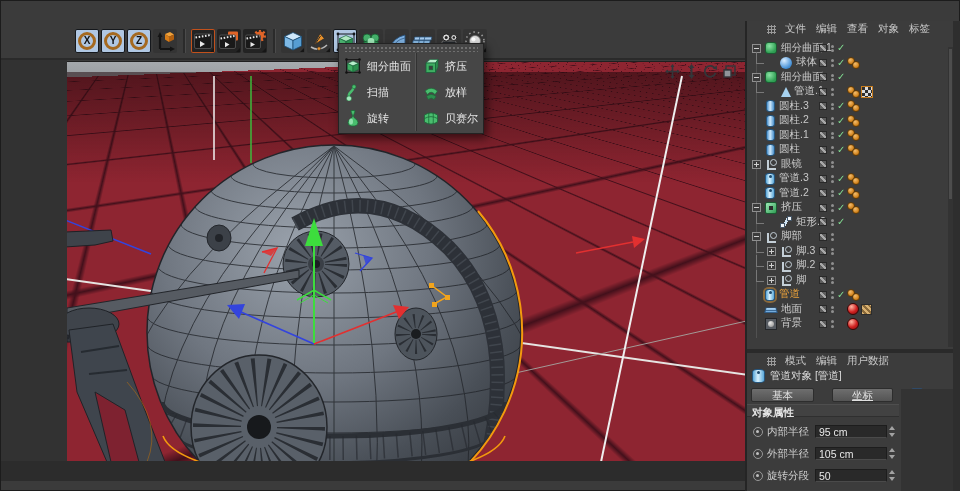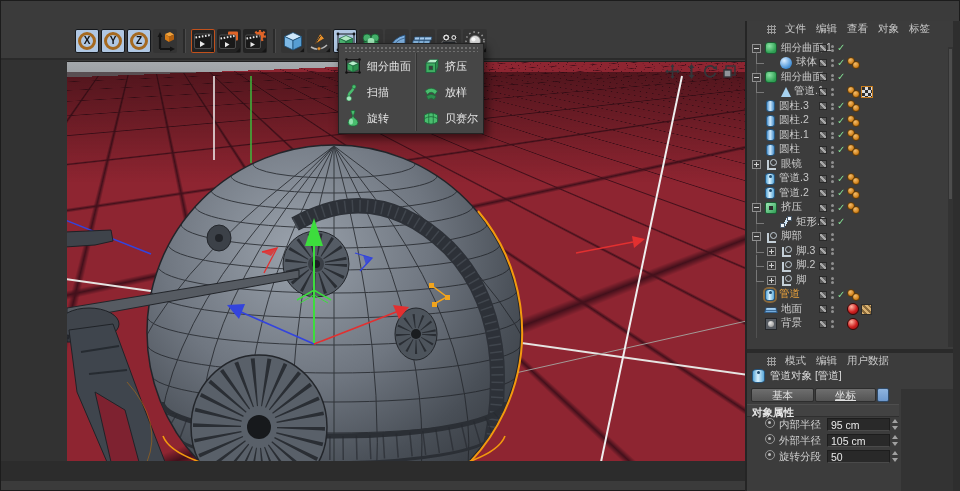--- a/index.html
+++ b/index.html
@@ -98,26 +98,26 @@
 
   .om-scroll{position:absolute;right:0;top:26px;width:5px;height:300px;background:#333}
   .om-scroll i{display:block;margin:2px 1px;width:3px;height:150px;background:#4d4d4d}
 
   .panel-sep{height:4px;background:#2a2a2a;margin-top:2px}
 
   #am{position:relative}
   .am-title{display:flex;align-items:flex-start;gap:5px;height:17px;padding:0 5px;color:#dcdcdc}
   .am-obj-icon{width:13px;height:14px;background:linear-gradient(90deg,#5aa7d8,#d9f1fc 45%,#5aa7d8);border-radius:5px/3px;border:1px solid #26567e;position:relative}
   .am-obj-icon::after{content:"";position:absolute;left:4px;top:1px;width:3px;height:3px;border-radius:50%;background:#1d4a6e}
-  .tabs{display:flex;gap:1px;padding:2px 4px;height:18px}
+  .tabs{display:flex;gap:18px;padding:2px 4px;height:18px}
   .tab{background:linear-gradient(#6e6e6e,#545454);border:1px solid #2d2d2d;border-radius:2px;color:#e0e0e0;font-size:10.5px;text-align:center;height:14px;line-height:12px}
   .tab.partial{background:linear-gradient(#8fb4de,#6d98cc);border-color:#2f4a68}
   .am-dark{position:absolute;left:154px;top:36px;width:52px;height:110px;background:#333}
   .sec-head{height:13px;padding:1px 5px;color:#e6e6e6;font-weight:bold;background:#424242;border-top:1px solid #4e4e4e;border-bottom:1px solid #2f2f2f}
-  .prop-row{display:flex;height:15px;padding-left:18px;margin-top:1px}
+  .prop-row{display:flex;align-items:center;height:15px;padding-left:6px;margin-top:7px}
   .radio{width:10px;height:10px;border:1.5px solid #989898;border-radius:50%;position:relative;flex:none;margin-right:4px}
   .radio::after{content:"";position:absolute;left:2px;top:2px;width:3px;height:3px;border-radius:50%;background:#c0c0c0}
   .prop-label{width:48px;flex:none;color:#cfcfcf}
   .vbox{width:72px;height:13px;background:#292929;border:1px solid #1d1d1d;border-bottom-color:#4a4a4a;color:#e8e8e8;font-size:10.5px;line-height:12px;padding:0 3px;position:relative}
   .stepper{width:9px;height:13px;margin-left:1px;position:relative}
   .stepper::before{content:"";position:absolute;left:1px;top:1px;border-left:3.5px solid transparent;border-right:3.5px solid transparent;border-bottom:4px solid #a2a2a2}
   .stepper::after{content:"";position:absolute;left:1px;bottom:1px;border-left:3.5px solid transparent;border-right:3.5px solid transparent;border-top:4px solid #a2a2a2}
 </style>
 </head>
 <body>

